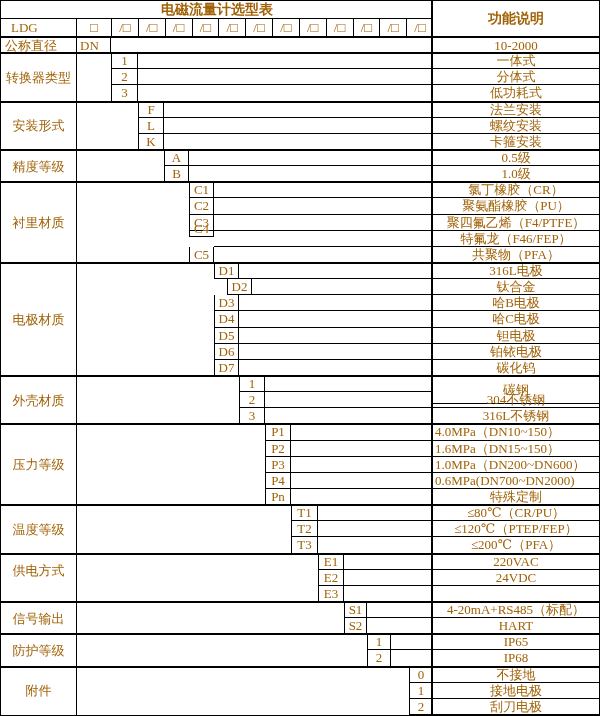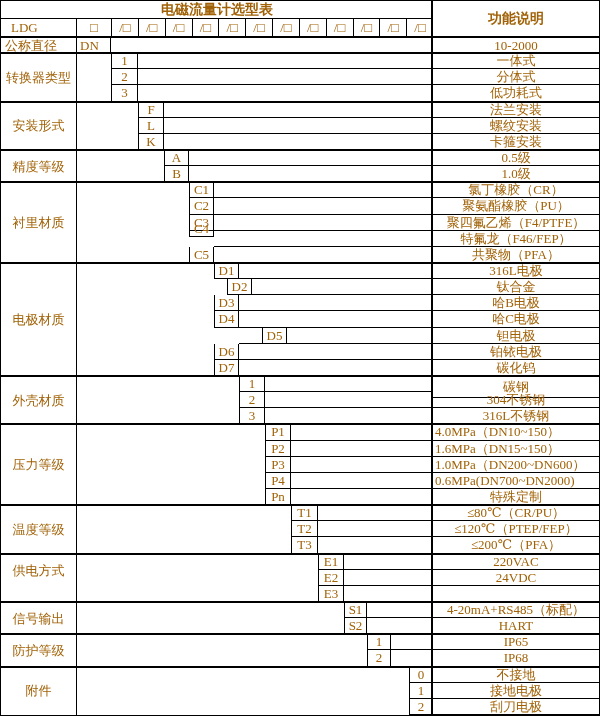--- a/index.html
+++ b/index.html
@@ -102,35 +102,35 @@
     <div class="cell bb" style="left: 432px; top: 262px; width: 166px; height: 16.1429px;">316L电极</div>
     <div class="cell bl br bb" style="left: 197px; top: 278.143px; width: 25px; height: 16.1429px; margin-left: 29px;">D2</div>
     <div class="cell bb" style="left: 238px; top: 278.143px; width: 194px; height: 16.1429px;"></div>
     <div class="cell bb" style="left: 432px; top: 278.143px; width: 166px; height: 16.1429px;">钛合金</div>
     <div class="cell bl br bb" style="left: 213px; top: 294.286px; width: 25px; height: 16.1429px;">D3</div>
     <div class="cell bb" style="left: 238px; top: 294.286px; width: 194px; height: 16.1429px;"></div>
     <div class="cell bb" style="left: 432px; top: 294.286px; width: 166px; height: 16.1429px;">哈B电极</div>
     <div class="cell bl br bb" style="left: 213px; top: 310.429px; width: 25px; height: 16.1429px;">D4</div>
     <div class="cell bb" style="left: 238px; top: 310.429px; width: 194px; height: 16.1429px;"></div>
     <div class="cell bb" style="left: 432px; top: 310.429px; width: 166px; height: 16.1429px;">哈C电极</div>
-    <div class="cell bl br bb" style="left: 213px; top: 326.571px; width: 25px; height: 16.1429px; margin-left: 48px;">D5</div>
+    <div class="cell bl br bb" style="left: 213px; top: 326.571px; width: 25px; height: 16.1429px;">D5</div>
     <div class="cell bb" style="left: 238px; top: 326.571px; width: 194px; height: 16.1429px;"></div>
     <div class="cell bb" style="left: 432px; top: 326.571px; width: 166px; height: 16.1429px;">钽电极</div>
     <div class="cell bl br bb" style="left: 213px; top: 342.714px; width: 25px; height: 16.1429px;">D6</div>
     <div class="cell bb" style="left: 238px; top: 342.714px; width: 194px; height: 16.1429px;"></div>
     <div class="cell bb" style="left: 432px; top: 342.714px; width: 166px; height: 16.1429px;">铂铱电极</div>
     <div class="cell bl br bb" style="left: 213px; top: 358.857px; width: 25px; height: 16.1429px;">D7</div>
     <div class="cell bb" style="left: 238px; top: 358.857px; width: 194px; height: 16.1429px;"></div>
     <div class="cell bb" style="left: 432px; top: 358.857px; width: 166px; height: 16.1429px;">碳化钨</div>
     <div class="line" style="left: 0px; top: 374px; width: 598px; height: 2px;"></div>
     <div class="cell" style="left: 0px; top: 375px; width: 75px; height: 48.4286px;">外壳材质</div>
     <div class="cell bl" style="left: 75px; top: 375px; width: 163px; height: 48.4286px;"></div>
     <div class="cell bl br bb" style="left: 238px; top: 375px; width: 26px; height: 16.1429px;">1</div>
     <div class="cell bb" style="left: 264px; top: 375px; width: 168px; height: 16.1429px;"></div>
-    <div class="cell bb" style="left: 432px; top: 375px; width: 166px; height: 22px;">碳钢</div>
+    <div class="cell bb" style="left: 432px; top: 375px; width: 166px; height: 28px;">碳钢</div>
     <div class="cell bl br bb" style="left: 238px; top: 391.143px; width: 26px; height: 16.1429px;">2</div>
     <div class="cell bb" style="left: 264px; top: 391.143px; width: 168px; height: 16.1429px;"></div>
     <div class="cell bb" style="left: 432px; top: 391.143px; width: 166px; height: 16.1429px;">304不锈钢</div>
     <div class="cell bl br bb" style="left: 238px; top: 407.286px; width: 26px; height: 16.1429px;">3</div>
     <div class="cell bb" style="left: 264px; top: 407.286px; width: 168px; height: 16.1429px;"></div>
     <div class="cell bb" style="left: 432px; top: 407.286px; width: 166px; height: 16.1429px;">316L不锈钢</div>
     <div class="line" style="left: 0px; top: 422.429px; width: 598px; height: 2px;"></div>
     <div class="cell" style="left: 0px; top: 423.429px; width: 75px; height: 80.7143px;">压力等级</div>
     <div class="cell bl" style="left: 75px; top: 423.429px; width: 189px; height: 80.7143px;"></div>
     <div class="cell bl br bb" style="left: 264px; top: 423.429px; width: 26px; height: 16.1429px;">P1</div>

